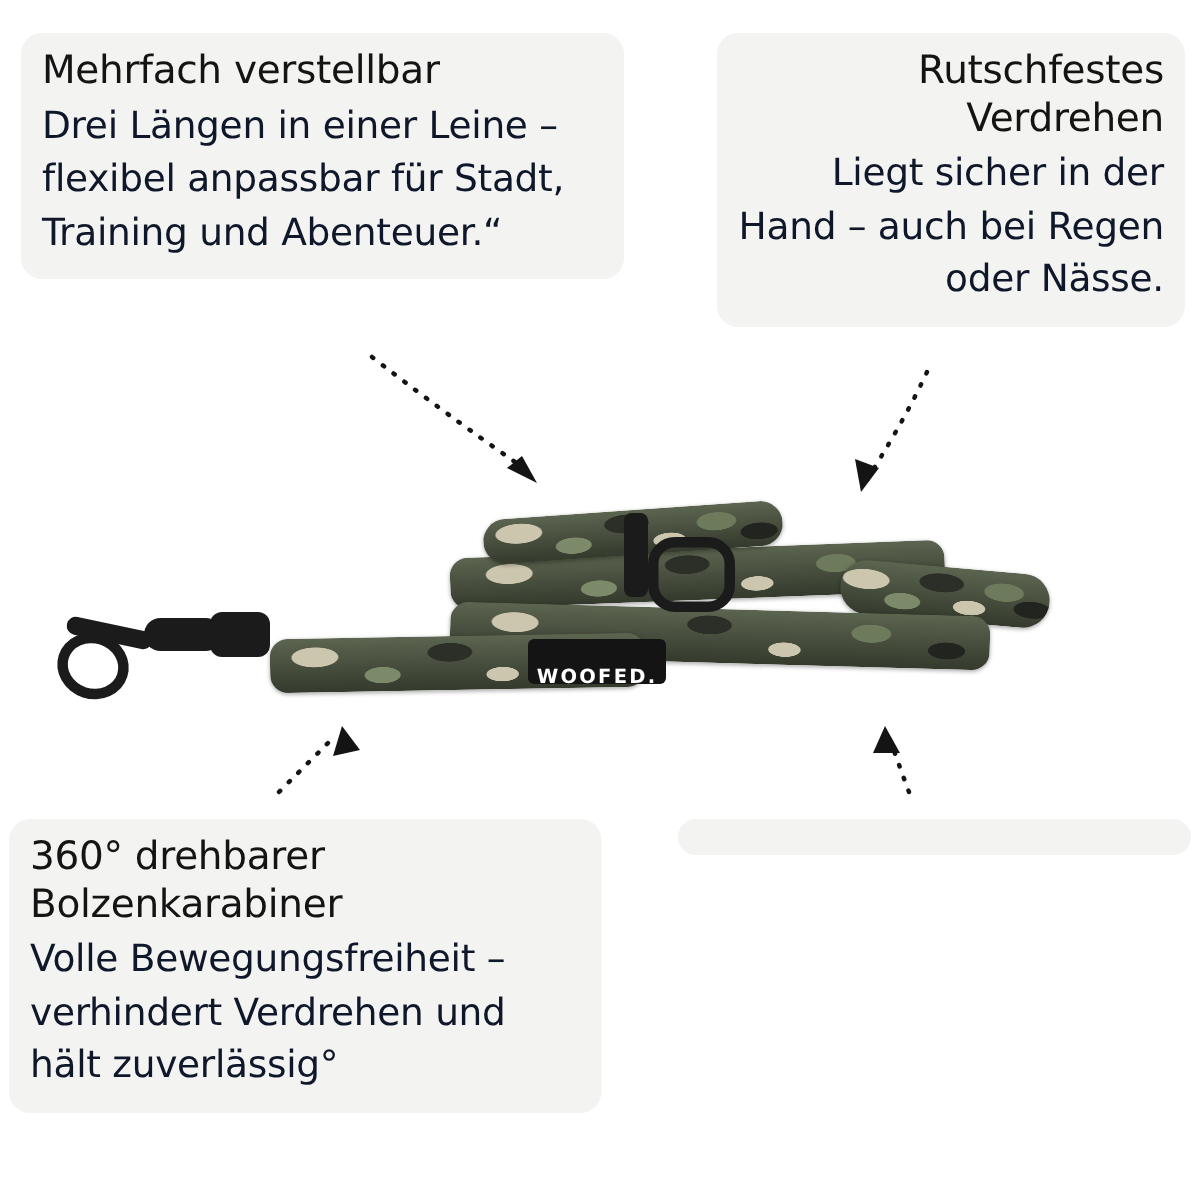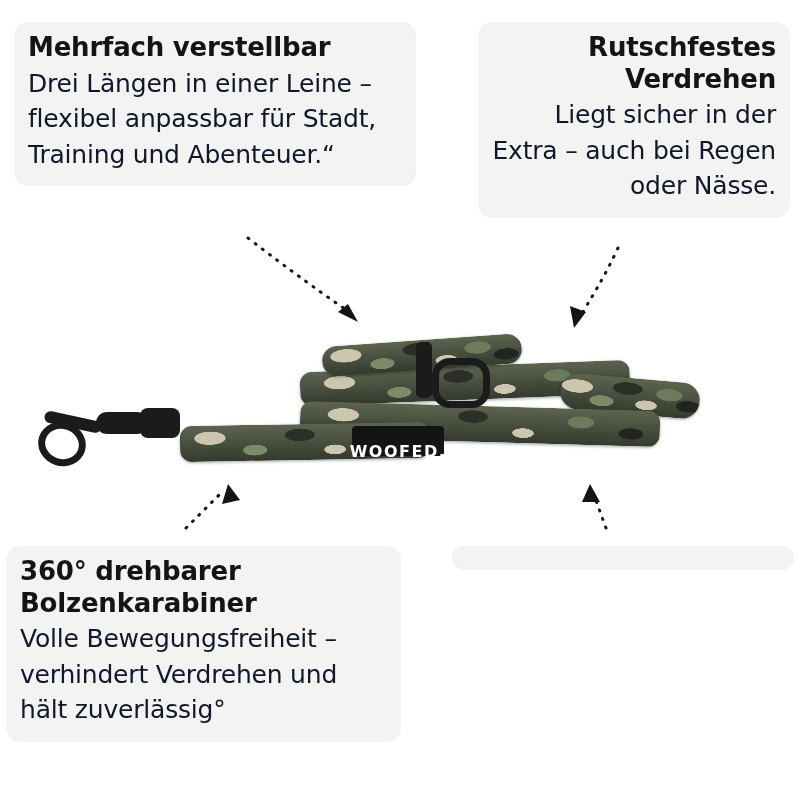--- a/index.html
+++ b/index.html
@@ -18,21 +18,21 @@
 
   
   .callout {
     position: absolute;
     background: #f3f3f1;
     border-radius: 14px;
     padding: 10px 14px 14px 14px;
     box-sizing: border-box;
   }
   .callout .title {
-    font-weight: bold;
+    font-weight: normal;
     font-size: 26px;
     line-height: 1.22;
     color: #141414;
     margin: 0 0 2px 0;
     letter-spacing: -0.2px;
   }
   .callout .body {
     font-size: 25px;
     line-height: 1.42;
     color: #0f172a;
@@ -85,21 +85,21 @@
     left: 352px; top: 106px;
     width: 92px; height: 30px;
     background: #141414;
     border-radius: 4px;
     display: flex;
     align-items: center;
     justify-content: center;
   }
   #logo-patch span {
     color: #ffffff;
-    font-size: 16px;
+    font-size: 13px;
     font-weight: bold;
     letter-spacing: 1.5px;
     margin-top: 21px;
   }
 </style>
 </head>
 <body>
 
 <div id="page">
 
@@ -140,21 +140,21 @@
     </g>
   </svg>
 
   <div class="callout align-left" id="callout-top-left">
     <p class="title">Mehrfach verstellbar</p>
     <p class="body">Drei Längen in einer Leine – flexibel anpassbar für Stadt, Training und Abenteuer.“</p>
   </div>
 
   <div class="callout align-right" id="callout-top-right">
     <p class="title">Rutschfestes Verdrehen</p>
-    <p class="body">Liegt sicher in der Extra – auch bei Regen oder Nässe.</p>
+    <p class="body">Liegt sicher in der Hand – auch bei Regen oder Nässe.</p>
   </div>
 
   <div class="callout align-left" id="callout-bottom-left">
     <p class="title">360° drehbarer Bolzenkarabiner</p>
     <p class="body">Volle Bewegungsfreiheit – verhindert Verdrehen und hält zuverlässig°</p>
   </div>
 
   <div class="callout align-right" id="callout-bottom-right">
   </div>
 

